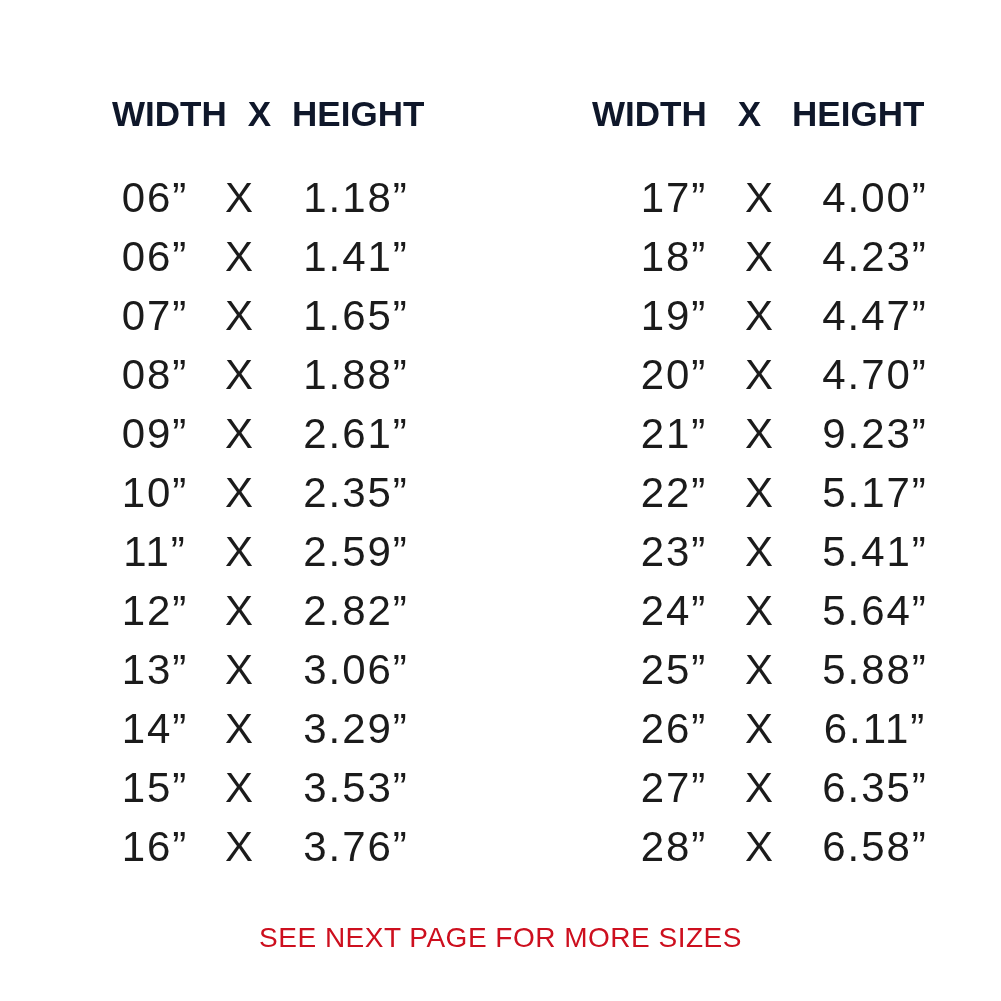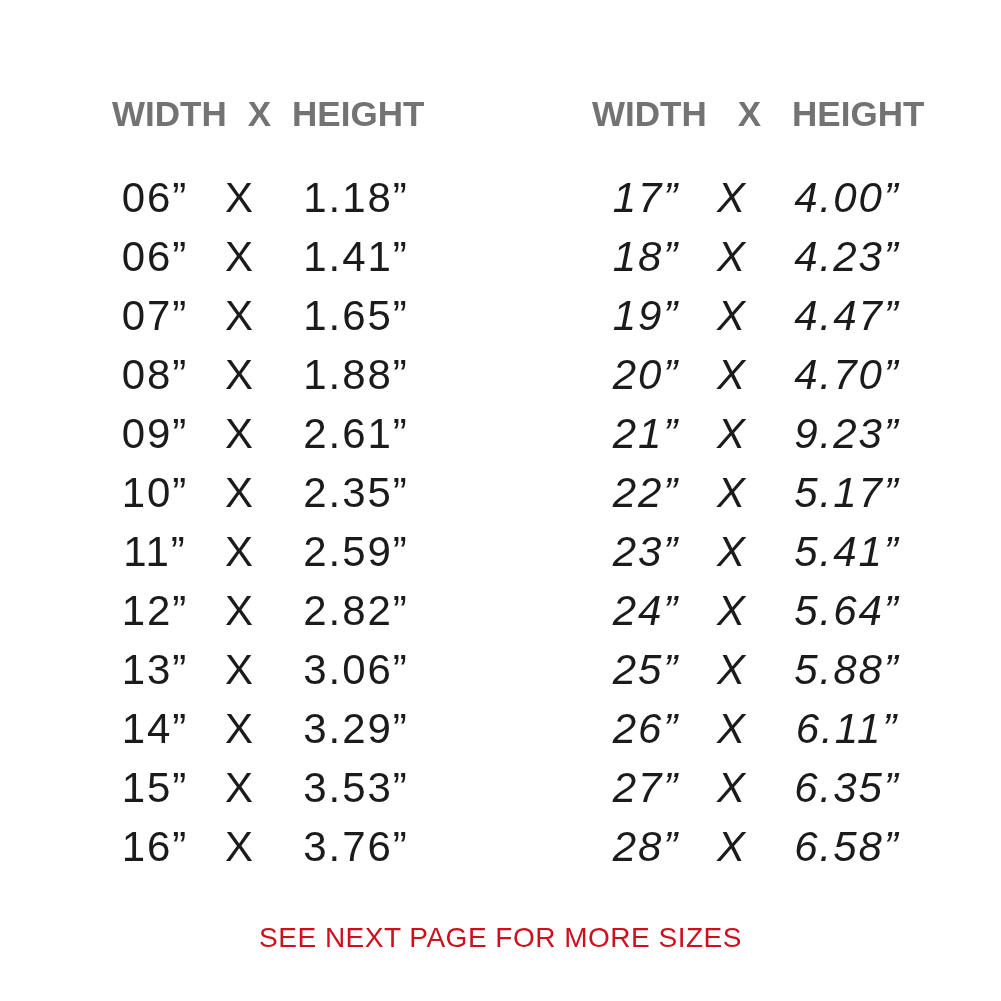--- a/index.html
+++ b/index.html
@@ -18,21 +18,21 @@
     position: absolute;
     inset: 0;
   }
   .hdr {
     position: absolute;
     top: 94px;
     display: flex;
     align-items: baseline;
     font-size: 35px;
     font-weight: 700;
-    color: #737373;
+    color: #0f172a;
     white-space: nowrap;
   }
   .hdr-left {
     left: 112px;
     column-gap: 21px;
   }
   .hdr-right {
     left: 592px;
     column-gap: 31px;
   }
@@ -45,23 +45,22 @@
     font-size: 42px;
     font-weight: 400;
     color: #1b1b1b;
     letter-spacing: 2px;
   }
   .rows-left {
     left: 108px;
     grid-template-columns: 94px 76px 156px;
   }
   .rows-right {
-    left: 600px;
+    left: 628px;
     grid-template-columns: 92px 80px 150px;
-    font-style: italic;
   }
   .cell {
     text-align: center;
     white-space: nowrap;
   }
   .footer {
     position: absolute;
     top: 922px;
     left: 0;
     width: 100%;

